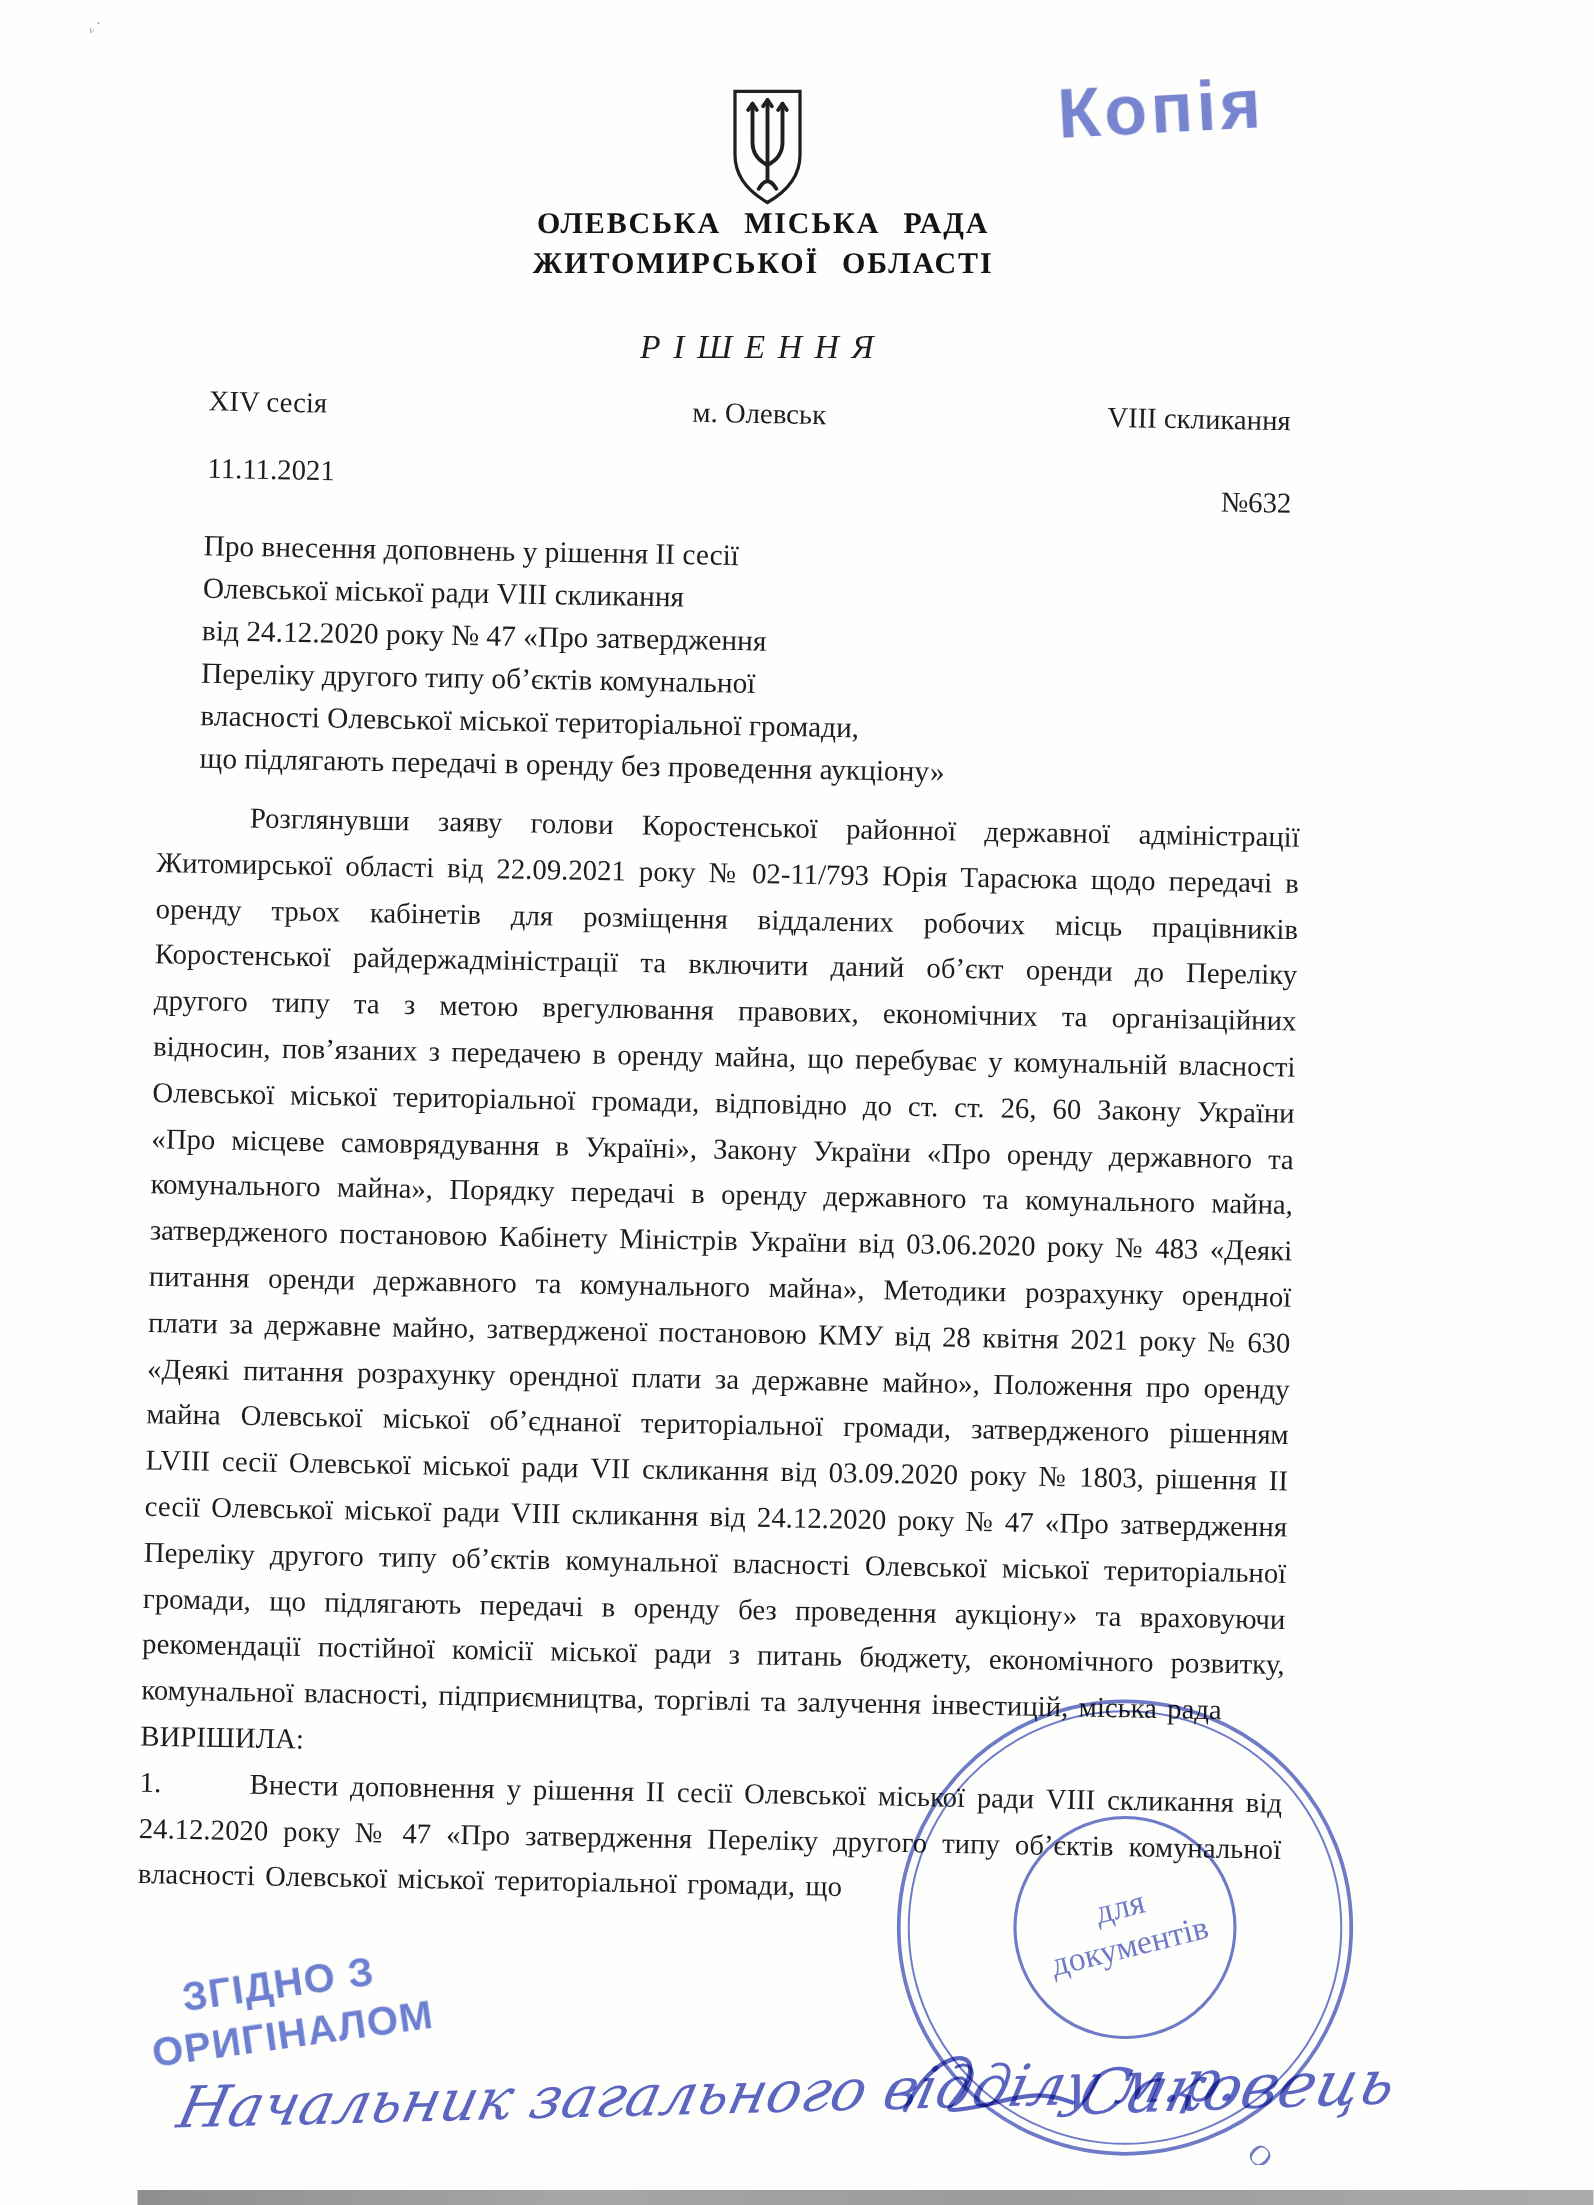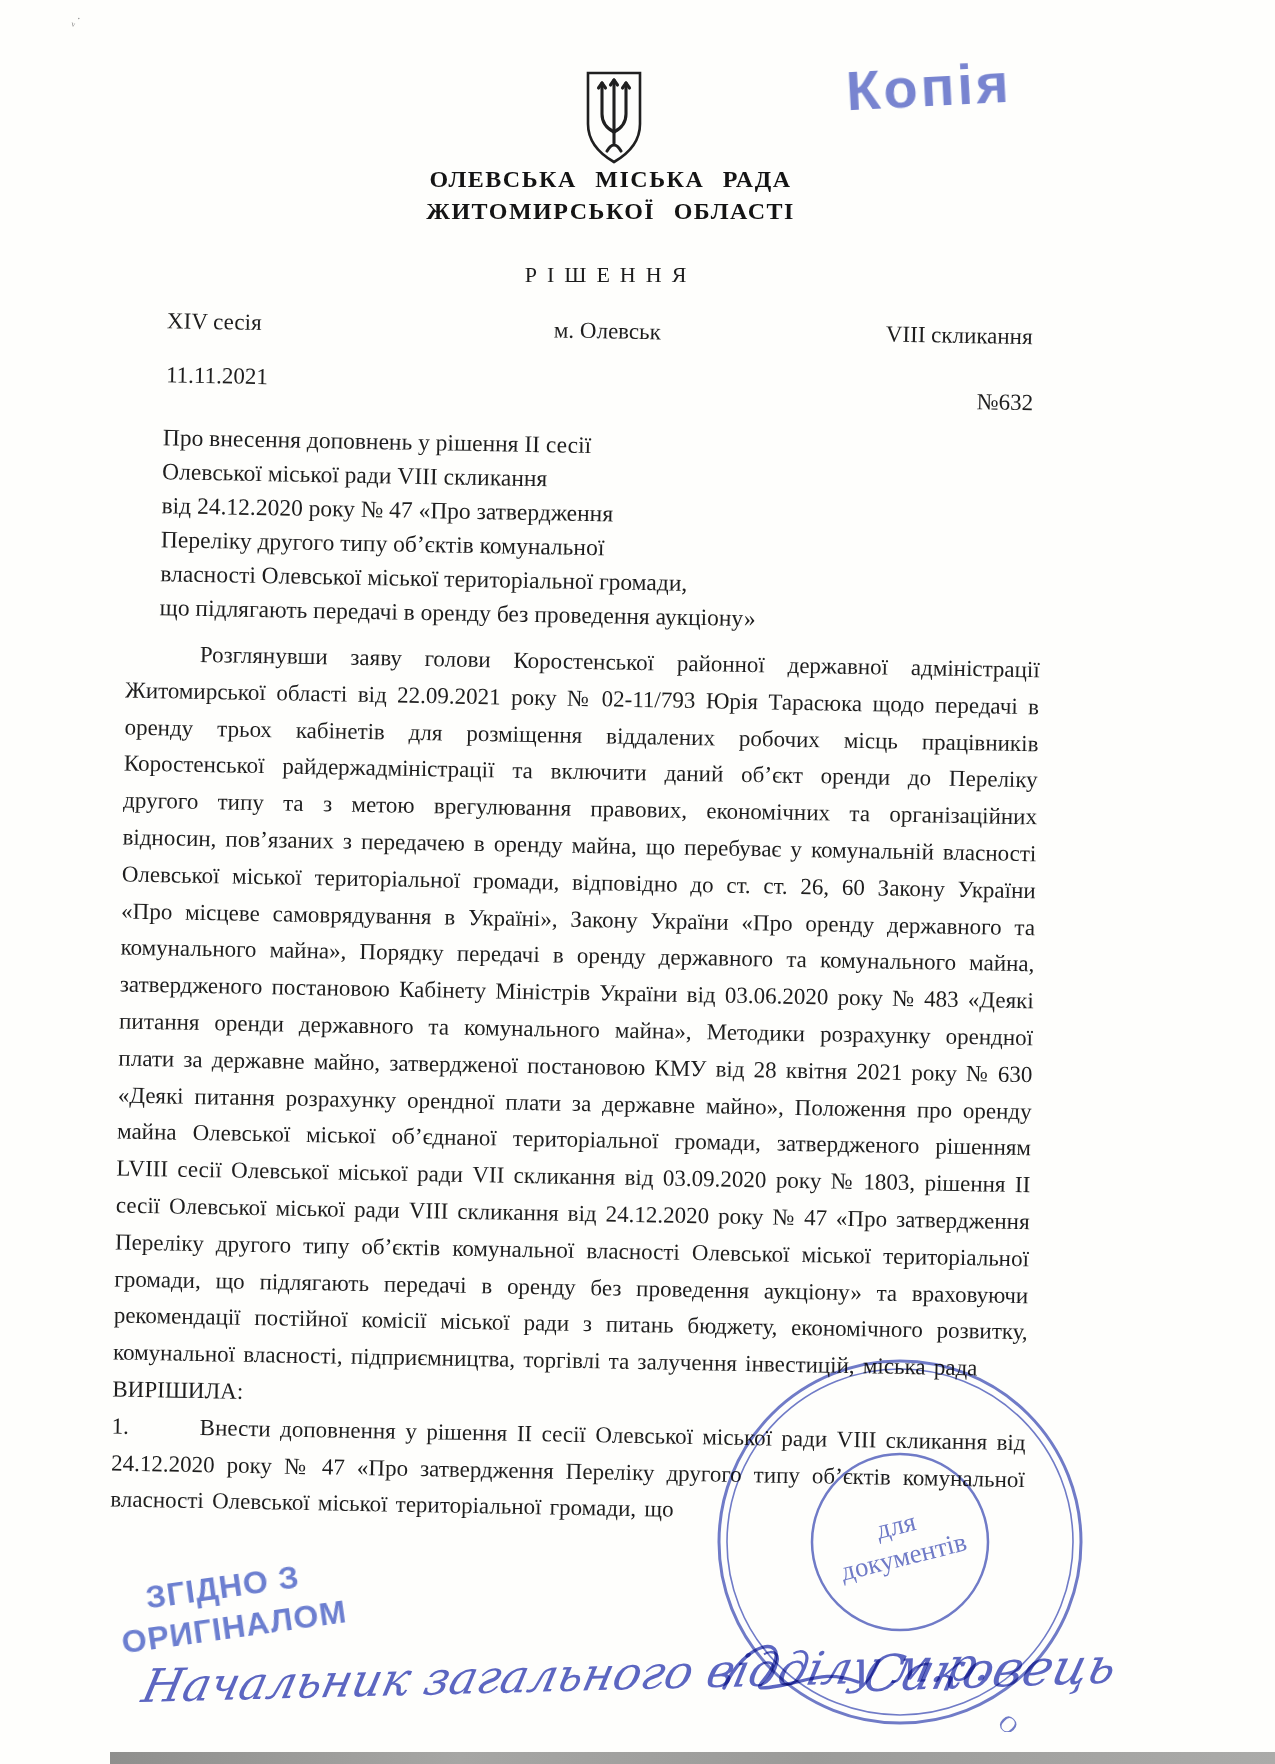--- a/index.html
+++ b/index.html
@@ -2,21 +2,21 @@
 <html><head>
 <meta charset="utf-8">
 <style>
   html,body{margin:0;padding:0;background:#ffffff;}
   .page{position:relative;width:1275px;height:1764px;background:#fefefc;overflow:hidden;
         font-family:"Liberation Serif",serif;color:#1e1e1e;}
   .abs{position:absolute;}
   .centerband{left:0;width:1275px;text-align:center;}
   .shiftc{margin-right:54px;} 
   .org{font-weight:bold;font-size:24px;letter-spacing:1.5px;word-spacing:11px;color:#141414;}
-  .doctitle{font-size:22px;letter-spacing:10px;}
+  .doctitle{font-size:27px;letter-spacing:10px;font-style:italic;}
   .meta{font-size:23px;}
   .tilt{position:absolute;left:0;top:0;width:1275px;height:1764px;
         transform:rotate(1.05deg);transform-origin:150px 430px;}
   .subject{font-size:23.5px;line-height:34px;}
   .bodytext{font-size:23px;line-height:36.8px;text-align:justify;word-spacing:2.5px;}
   .indent{text-indent:74px;}
   .num{display:inline-block;width:88px;text-indent:0;}
   .kopia{font-family:"Liberation Sans",sans-serif;font-weight:bold;font-size:56px;
          letter-spacing:3px;color:#4b5cc4;opacity:.75;transform:rotate(-3deg);
          filter:blur(.5px);mix-blend-mode:multiply;}

